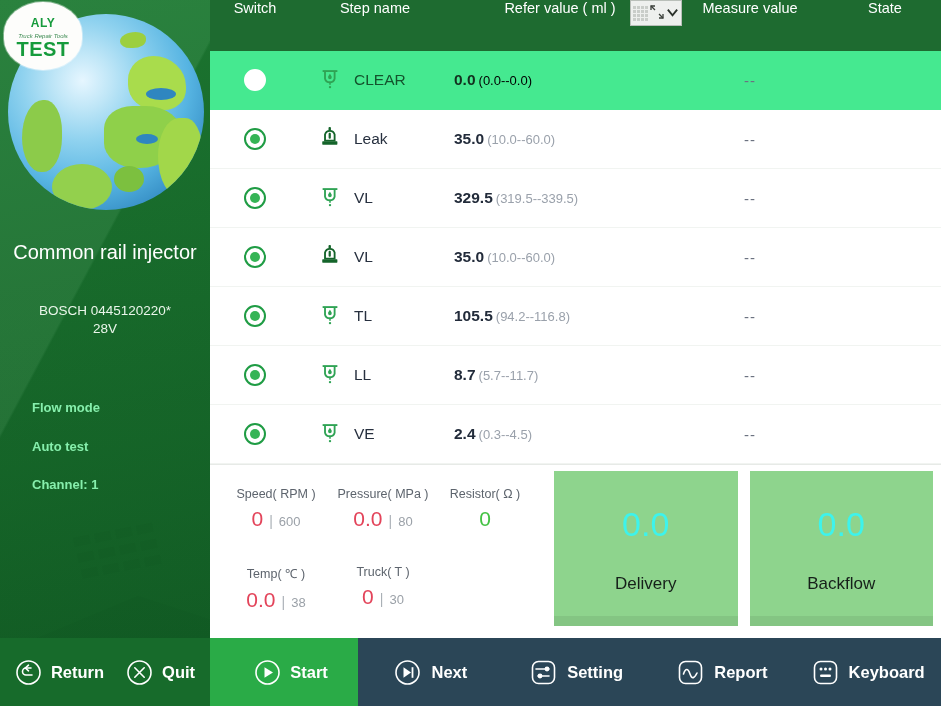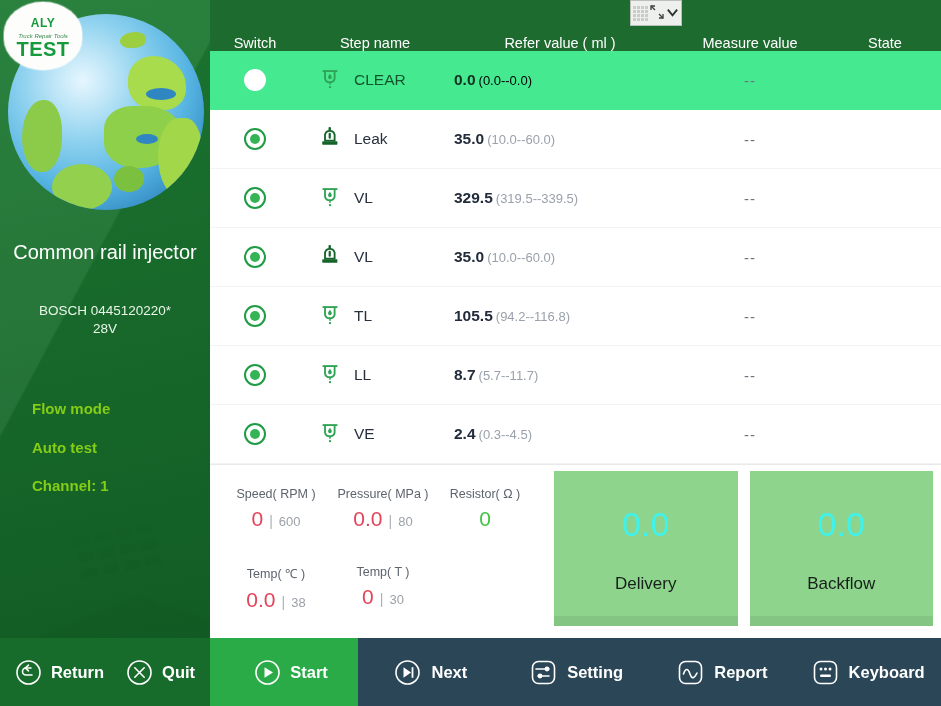--- a/index.html
+++ b/index.html
@@ -70,34 +70,34 @@
 
   .device-name {
     position: absolute; left: 0; top: 238px; width: 210px;
     text-align: center; color: #ffffff; font-size: 20px; line-height: 28px; z-index: 4;
   }
   .device-code {
     position: absolute; left: 0; top: 302px; width: 210px;
     text-align: center; color: #eaf6ea; font-size: 13.5px; line-height: 18px; z-index: 4;
   }
   .sb-item {
-    position: absolute; left: 32px; color: #84cc16; font-size: 15px; font-weight: bold; z-index: 4;
+    position: absolute; left: 32px; color: #86efac; font-size: 13px; font-weight: bold; z-index: 4;
   }
   .sb-1 { top: 400px; }
   .sb-2 { top: 439px; }
   .sb-3 { top: 477px; }
 
   
   .content { width: 731px; display: flex; flex-direction: column; }
 
   
   .thead {
     position: relative;
     height: 54px; background: #1e6b30; color: #ffffff;
-    display: flex; align-items: flex-end; font-size: 14.5px;
+    display: flex; align-items: flex-start; font-size: 14.5px;
   }
   .th { text-align: center; }
   .th-switch { width: 90px; }
   .th-step { width: 150px; }
   .th-refer { width: 220px; }
   .th-measure { width: 160px; }
   .th-state { width: 110px; }
 
   .ime-widget {
     position: absolute; left: 420px; top: 0px;
@@ -469,21 +469,21 @@
             </div>
             <div class="g g4">
               <div class="g-title">Temp( ℃ )</div>
               <div class="g-row">
                 <span class="g-val">0.0</span>
                 <span class="g-sep">|</span>
                 <span class="g-lim">38</span>
               </div>
             </div>
             <div class="g g5">
-              <div class="g-title">Temp( T )</div>
+              <div class="g-title">Truck( T )</div>
               <div class="g-row">
                 <span class="g-val">0</span>
                 <span class="g-sep">|</span>
                 <span class="g-lim">30</span>
               </div>
             </div>
           </div>
         <div class="flowpanels" id="flow-host">
             <div class="fp">
               <div class="fp-val">0.0</div>

